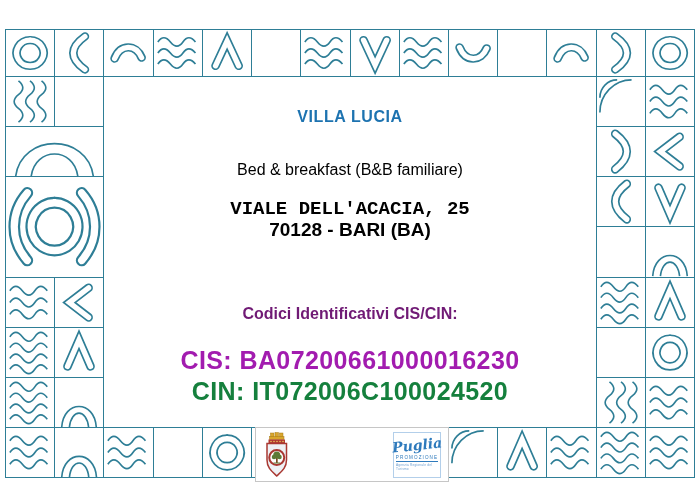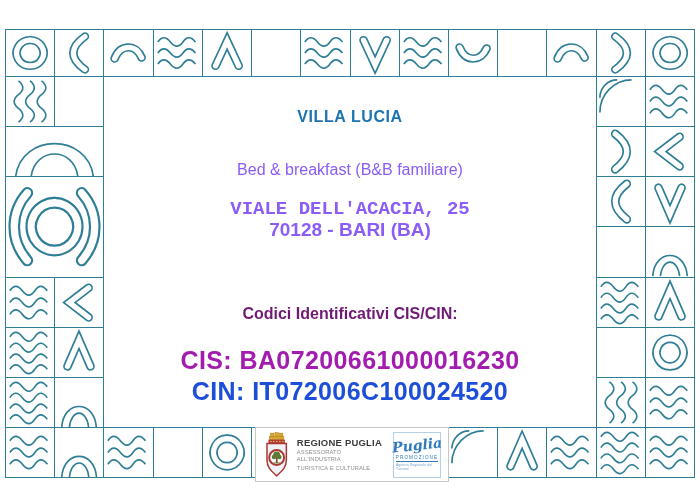--- a/index.html
+++ b/index.html
@@ -13,28 +13,28 @@
   
   .strip{position:absolute;display:grid;gap:1px;padding:1px;background:#2e7e96;}
   #strip-top   {left:5px;  top:29px;  width:690px;height:48px; grid-template-columns:repeat(14,1fr);}
   #strip-bottom{left:5px;  top:427px; width:690px;height:51px; grid-template-columns:repeat(14,1fr);}
   #strip-left  {left:5px;  top:76px;  width:99px; height:352px;grid-template-columns:repeat(2,1fr);grid-template-rows:repeat(7,1fr);}
   #strip-right {left:596px;top:76px;  width:99px; height:352px;grid-template-columns:repeat(2,1fr);grid-template-rows:repeat(7,1fr);}
   .tile{background:#fff;position:relative;overflow:hidden;}
   .tile svg{position:absolute;inset:0;width:100%;height:100%;display:block;}
 
   
-  .line{position:absolute;left:104px;width:492px;text-align:center;white-space:nowrap;color:#8b5cf6;}
+  .line{position:absolute;left:104px;width:492px;text-align:center;white-space:nowrap;color:#000000;}
   #title   {top:108px;font-size:16px;font-weight:bold;color:#1d73b0;letter-spacing:.6px;}
   #subtype {top:161px;font-size:16px;}
   #addr1   {top:198px;font-size:19px;font-weight:bold;font-family:Liberation Mono, monospace;}
   #addr2   {top:219px;font-size:19px;font-weight:bold;}
   #codes-h {top:305px;font-size:16px;font-weight:bold;color:#701a75;}
   #cis     {top:346px;font-size:25px;font-weight:bold;color:#a21caf;letter-spacing:.4px;}
-  #cin     {top:377px;font-size:25px;font-weight:bold;color:#1d4ed8;letter-spacing:.4px;}
+  #cin     {top:377px;font-size:25px;font-weight:bold;color:#15803d;letter-spacing:.4px;}
 
   
   #logo-box{
     position:absolute;left:255px;top:427px;width:194px;height:55px;z-index:5;
     background:#fff;border:1px solid #c6c6c6;display:flex;align-items:center;
     padding:4px 7px;gap:7px;
   }
   #regione-text{display:flex;flex-direction:column;justify-content:center;}
   #regione-name{font-size:9.5px;font-weight:bold;color:#3c3c3b;letter-spacing:.2px;}
   .dept{font-size:5.8px;color:#8f8f8f;line-height:1.3;letter-spacing:.1px;margin-top:1px;}
@@ -372,23 +372,18 @@
       <circle cx="34" cy="19" r="1.6" fill="#e9c25a"></circle>
     <circle cx="40" cy="19" r="1.6" fill="#e9c25a"></circle>
     <path d="M8,23 H47 V56 C47,72 37,79 27.5,88 C18,79 8,72 8,56 Z" fill="#eef1f5" stroke="#a93832" stroke-width="3"></path>
     <circle cx="27.5" cy="51" r="15" fill="#fdfdfd" stroke="#a93832" stroke-width="4"></circle>
     <rect x="26" y="52" width="3.4" height="10" fill="#7a4a22"></rect>
     <circle cx="27.5" cy="46" r="7" fill="#5d7a36"></circle>
     <circle cx="22" cy="50" r="4.5" fill="#5d7a36"></circle>
     <circle cx="33" cy="50" r="4.5" fill="#5d7a36"></circle>
     <rect x="21" y="61" width="13" height="2" fill="#5d7a36"></rect>
   </svg>
-  <div id="regione-text">
-    <div id="regione-name">REGIONE PUGLIA</div>
-    <div class="dept">ASSESSORATO ALL'INDUSTRIA</div>
-    <div class="dept">TURISTICA E CULTURALE</div>
-  </div>
   <div id="promozione">
     <div id="promo-script">Puglia</div>
     <div id="promo-label">PROMOZIONE</div>
     <div id="promo-sub">Agenzia Regionale del Turismo</div>
   </div>
 </div>
 
 </body></html>

